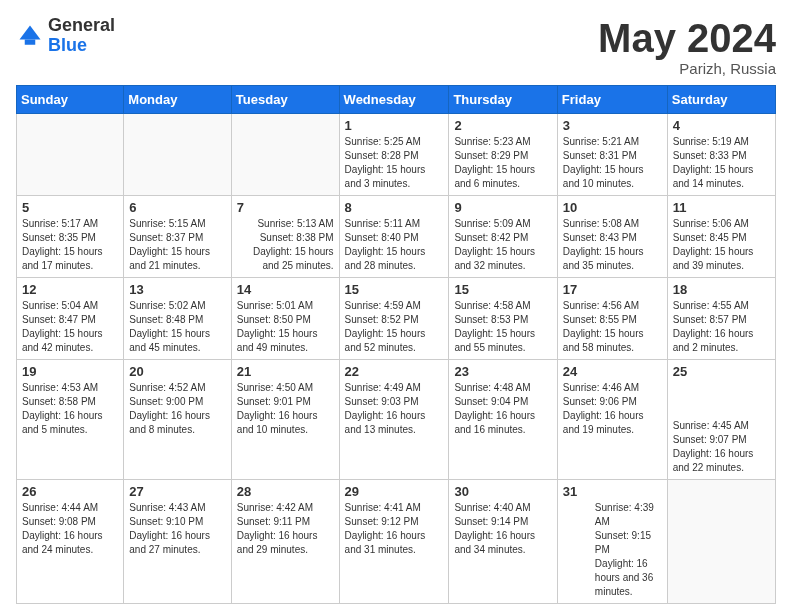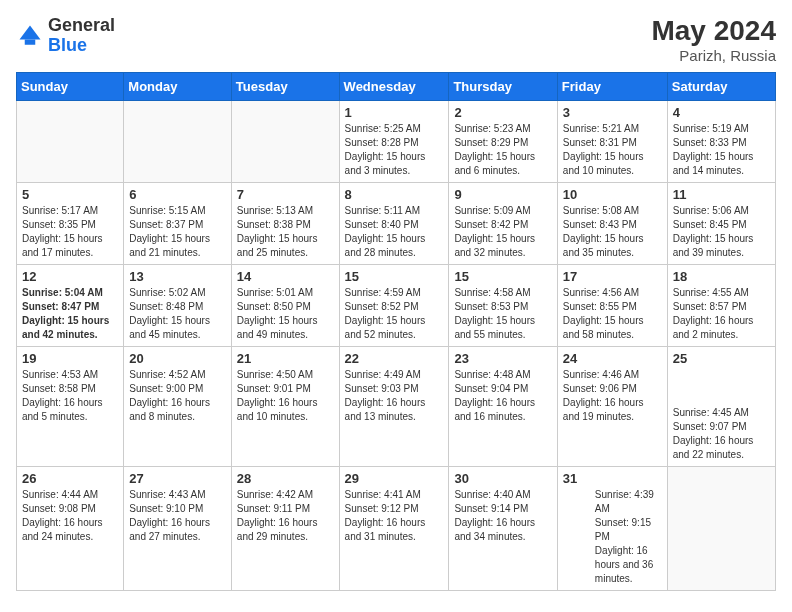--- a/index.html
+++ b/index.html
@@ -29,21 +29,21 @@
     .logo-text span.general { color: #333; }
     .logo-text span.blue { color: #1a73e8; }
     .logo-icon {
       width: 28px;
       height: 28px;
     }
     .title-block {
       text-align: right;
     }
     .month-year {
-      font-size: 28px;
+      font-size: 40px;
       font-weight: bold;
       color: #333;
       line-height: 1.1;
     }
     .location {
       font-size: 15px;
       color: #555;
     }
     .calendar {
       width: 100%;
@@ -158,21 +158,21 @@
 Daylight: 15 hours and 17 minutes.</div>
         </td>
         <td>
           <span class="day-number">6</span>
           <div class="day-info" style="white-space: pre-line;">Sunrise: 5:15 AM
 Sunset: 8:37 PM
 Daylight: 15 hours and 21 minutes.</div>
         </td>
         <td>
           <span class="day-number">7</span>
-          <div class="day-info" style="white-space: pre-line;">Sunrise: 5:13 AM
+          <div class="day-info" style="white-space: pre-line; text-align: right;">Sunrise: 5:13 AM
 Sunset: 8:38 PM
 Daylight: 15 hours and 25 minutes.</div>
         </td>
         <td>
           <span class="day-number">8</span>
           <div class="day-info" style="white-space: pre-line;">Sunrise: 5:11 AM
 Sunset: 8:40 PM
 Daylight: 15 hours and 28 minutes.</div>
         </td>
         <td>
@@ -190,21 +190,21 @@
         <td>
           <span class="day-number">11</span>
           <div class="day-info" style="white-space: pre-line;">Sunrise: 5:06 AM
 Sunset: 8:45 PM
 Daylight: 15 hours and 39 minutes.</div>
         </td>
       </tr>
       <tr>
         <td>
           <span class="day-number">12</span>
-          <div class="day-info" style="white-space: pre-line; font-weight: bold;">Sunrise: 5:04 AM
+          <div class="day-info" style="white-space: pre-line;">Sunrise: 5:04 AM
 Sunset: 8:47 PM
 Daylight: 15 hours and 42 minutes.</div>
         </td>
         <td>
           <span class="day-number">13</span>
           <div class="day-info" style="white-space: pre-line;">Sunrise: 5:02 AM
 Sunset: 8:48 PM
 Daylight: 15 hours and 45 minutes.</div>
         </td>
         <td>

